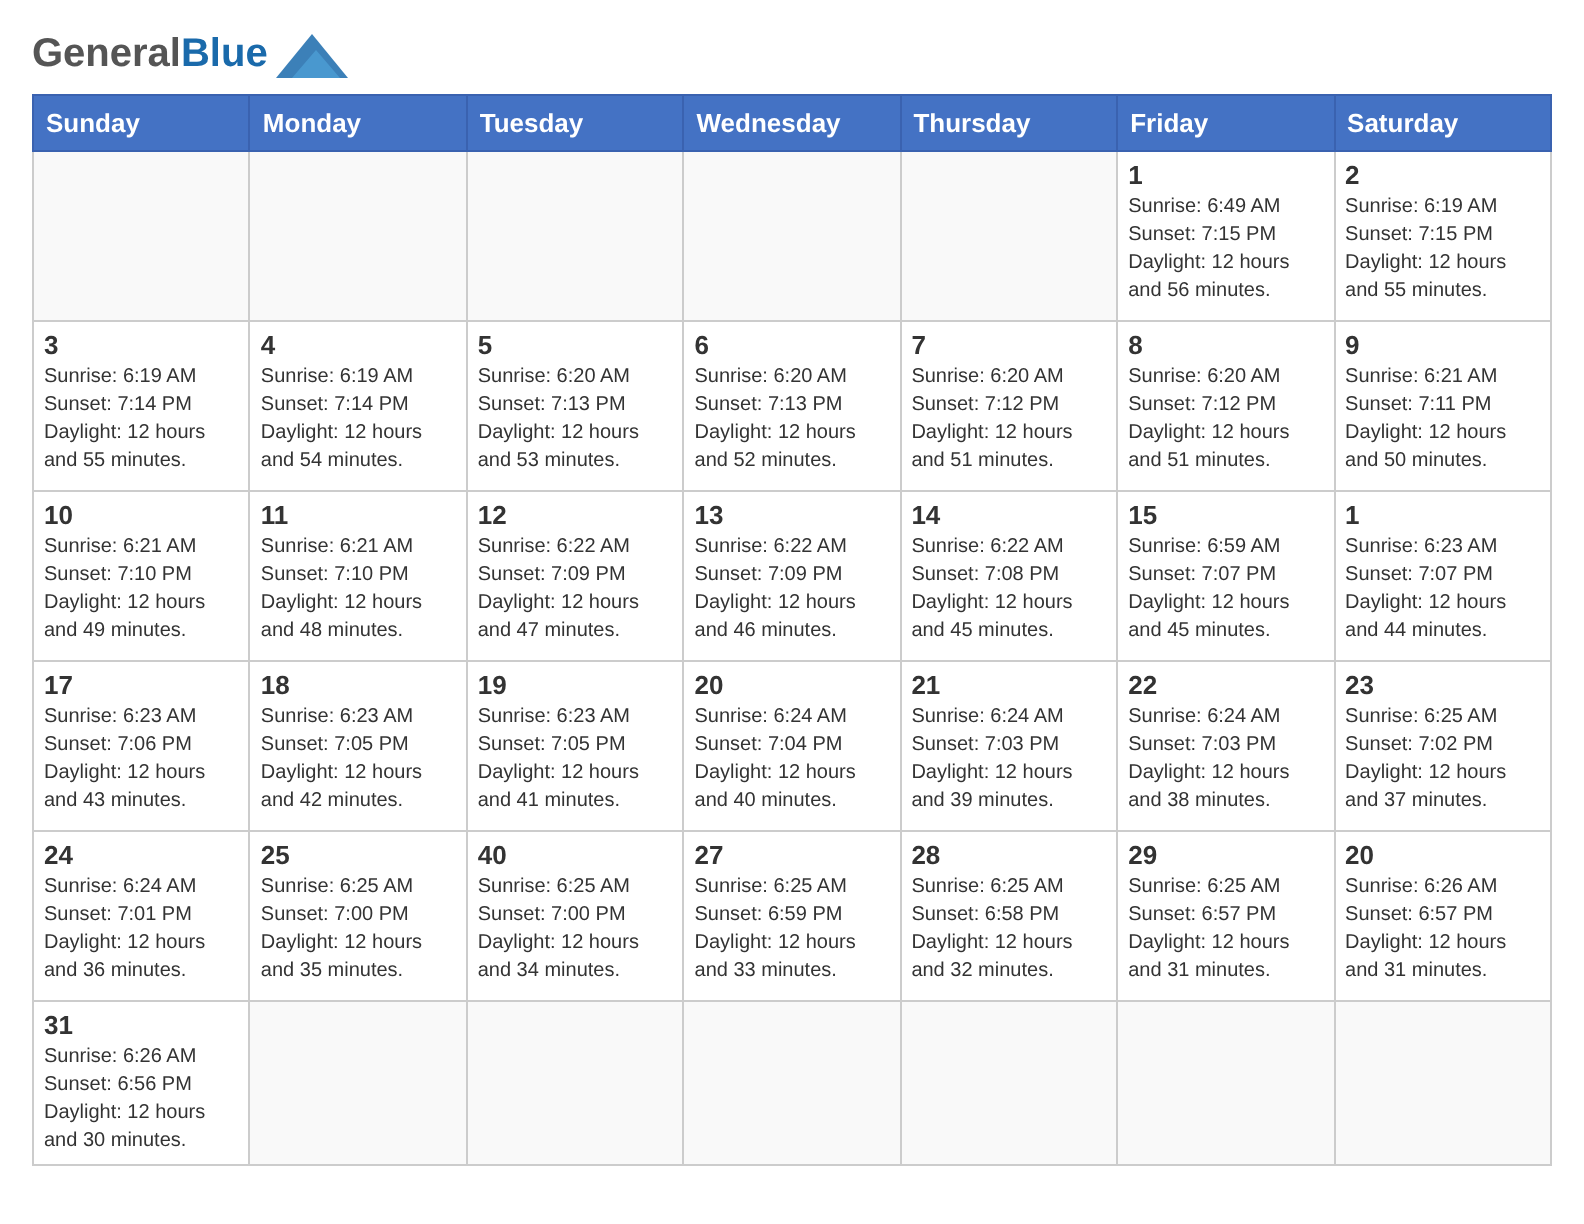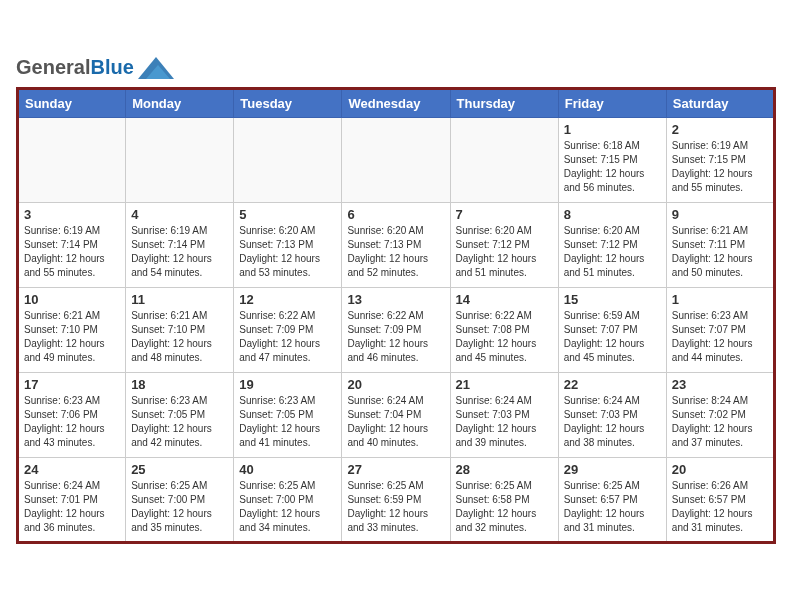--- a/index.html
+++ b/index.html
@@ -13,21 +13,20 @@
     .header-section {
       display: flex;
       justify-content: space-between;
       align-items: flex-start;
       margin-bottom: 8px;
     }
     .logo-area {
       display: flex;
       flex-direction: column;
       align-items: flex-start;
-      margin-top: 40px;
     }
     .logo-icon {
       width: 36px;
       height: 22px;
       margin-left: 4px;
     }
     .logo-row {
       display: flex;
       align-items: center;
     }
@@ -39,21 +38,21 @@
       font-weight: normal;
       color: #333;
     }
     .location-title {
       font-size: 15px;
       color: #555;
     }
     .calendar-table {
       width: 100%;
       border-collapse: collapse;
-      border: 3px solid #7f1d1d;
+      border: 1px solid #7f1d1d;
     }
     .calendar-table th {
       background: #4472c4;
       color: #fff;
       text-align: left;
       padding: 6px 6px;
       font-size: 13px;
       border: 1px solid #3a62b0;
     }
     .calendar-table td {
@@ -121,21 +120,21 @@
   </thead>
   <tbody id="calendar-body">
   <tr>
         <td class="empty"></td>
         <td class="empty"></td>
         <td class="empty"></td>
         <td class="empty"></td>
         <td class="empty"></td>
         <td>
           <span class="day-number">1</span>
-          <div class="day-info">Sunrise: 6:18 AM
+          <div class="day-info">Sunrise: 6:49 AM
 Sunset: 7:15 PM
 Daylight: 12 hours and 56 minutes.</div>
         </td>
         <td>
           <span class="day-number">2</span>
           <div class="day-info">Sunrise: 6:19 AM
 Sunset: 7:15 PM
 Daylight: 12 hours and 55 minutes.</div>
         </td>
       </tr>
@@ -259,21 +258,21 @@
 Daylight: 12 hours and 39 minutes.</div>
         </td>
         <td>
           <span class="day-number">22</span>
           <div class="day-info">Sunrise: 6:24 AM
 Sunset: 7:03 PM
 Daylight: 12 hours and 38 minutes.</div>
         </td>
         <td>
           <span class="day-number">23</span>
-          <div class="day-info">Sunrise: 8:24 AM
+          <div class="day-info">Sunrise: 6:25 AM
 Sunset: 7:02 PM
 Daylight: 12 hours and 37 minutes.</div>
         </td>
       </tr>
       <tr>
         <td>
           <span class="day-number">24</span>
           <div class="day-info">Sunrise: 6:24 AM
 Sunset: 7:01 PM
 Daylight: 12 hours and 36 minutes.</div>
@@ -308,14 +307,28 @@
 Sunset: 6:57 PM
 Daylight: 12 hours and 31 minutes.</div>
         </td>
         <td>
           <span class="day-number">20</span>
           <div class="day-info">Sunrise: 6:26 AM
 Sunset: 6:57 PM
 Daylight: 12 hours and 31 minutes.</div>
         </td>
       </tr>
+      <tr class="last-row">
+        <td>
+          <span class="day-number">31</span>
+          <div class="day-info">Sunrise: 6:26 AM
+Sunset: 6:56 PM
+Daylight: 12 hours and 30 minutes.</div>
+        </td>
+        <td class="empty"></td>
+        <td class="empty"></td>
+        <td class="empty"></td>
+        <td class="empty"></td>
+        <td class="empty"></td>
+        <td class="empty"></td>
+      </tr>
     </tbody>
 </table>
 
 </body></html>

